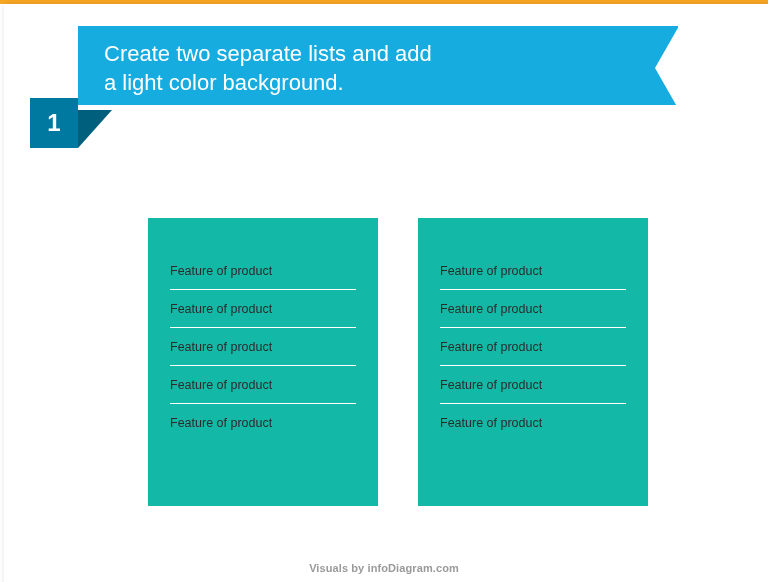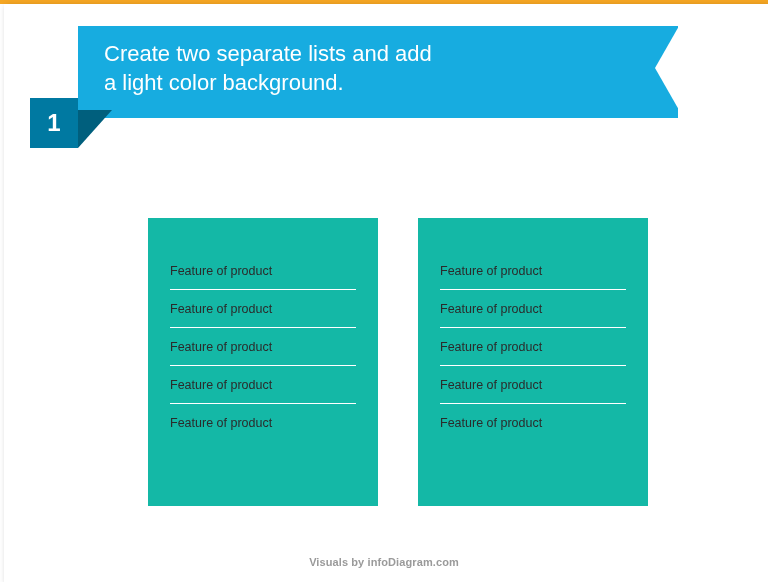--- a/index.html
+++ b/index.html
@@ -30,21 +30,21 @@
     background: #ffffff;
     pointer-events: none;
   }
 
   
   .ribbon {
     position: absolute;
     left: 78px;
     top: 26px;
     width: 600px;
-    height: 92px;
+    height: 79px;
     background: #17ace0;
     color: #ffffff;
     padding: 14px 26px 14px 26px;
     box-sizing: border-box;
     font-size: 22px;
     line-height: 1.3;
     font-weight: 400;
   }
   .ribbon::after {
     content: "";
@@ -102,21 +102,21 @@
     color: #2b2b2b;
     padding: 12px 0 11px 0;
     border-bottom: 1px solid #ffffff;
     white-space: nowrap;
   }
   .panel .row:last-child { border-bottom: none; }
 
   .footer {
     position: absolute;
     left: 0; right: 0;
-    bottom: 14px;
+    bottom: 8px;
     text-align: center;
     font-size: 11px;
     color: #9a9a9a;
     font-weight: 600;
     letter-spacing: 0.1px;
   }
 </style>
 </head>
 <body>
 

